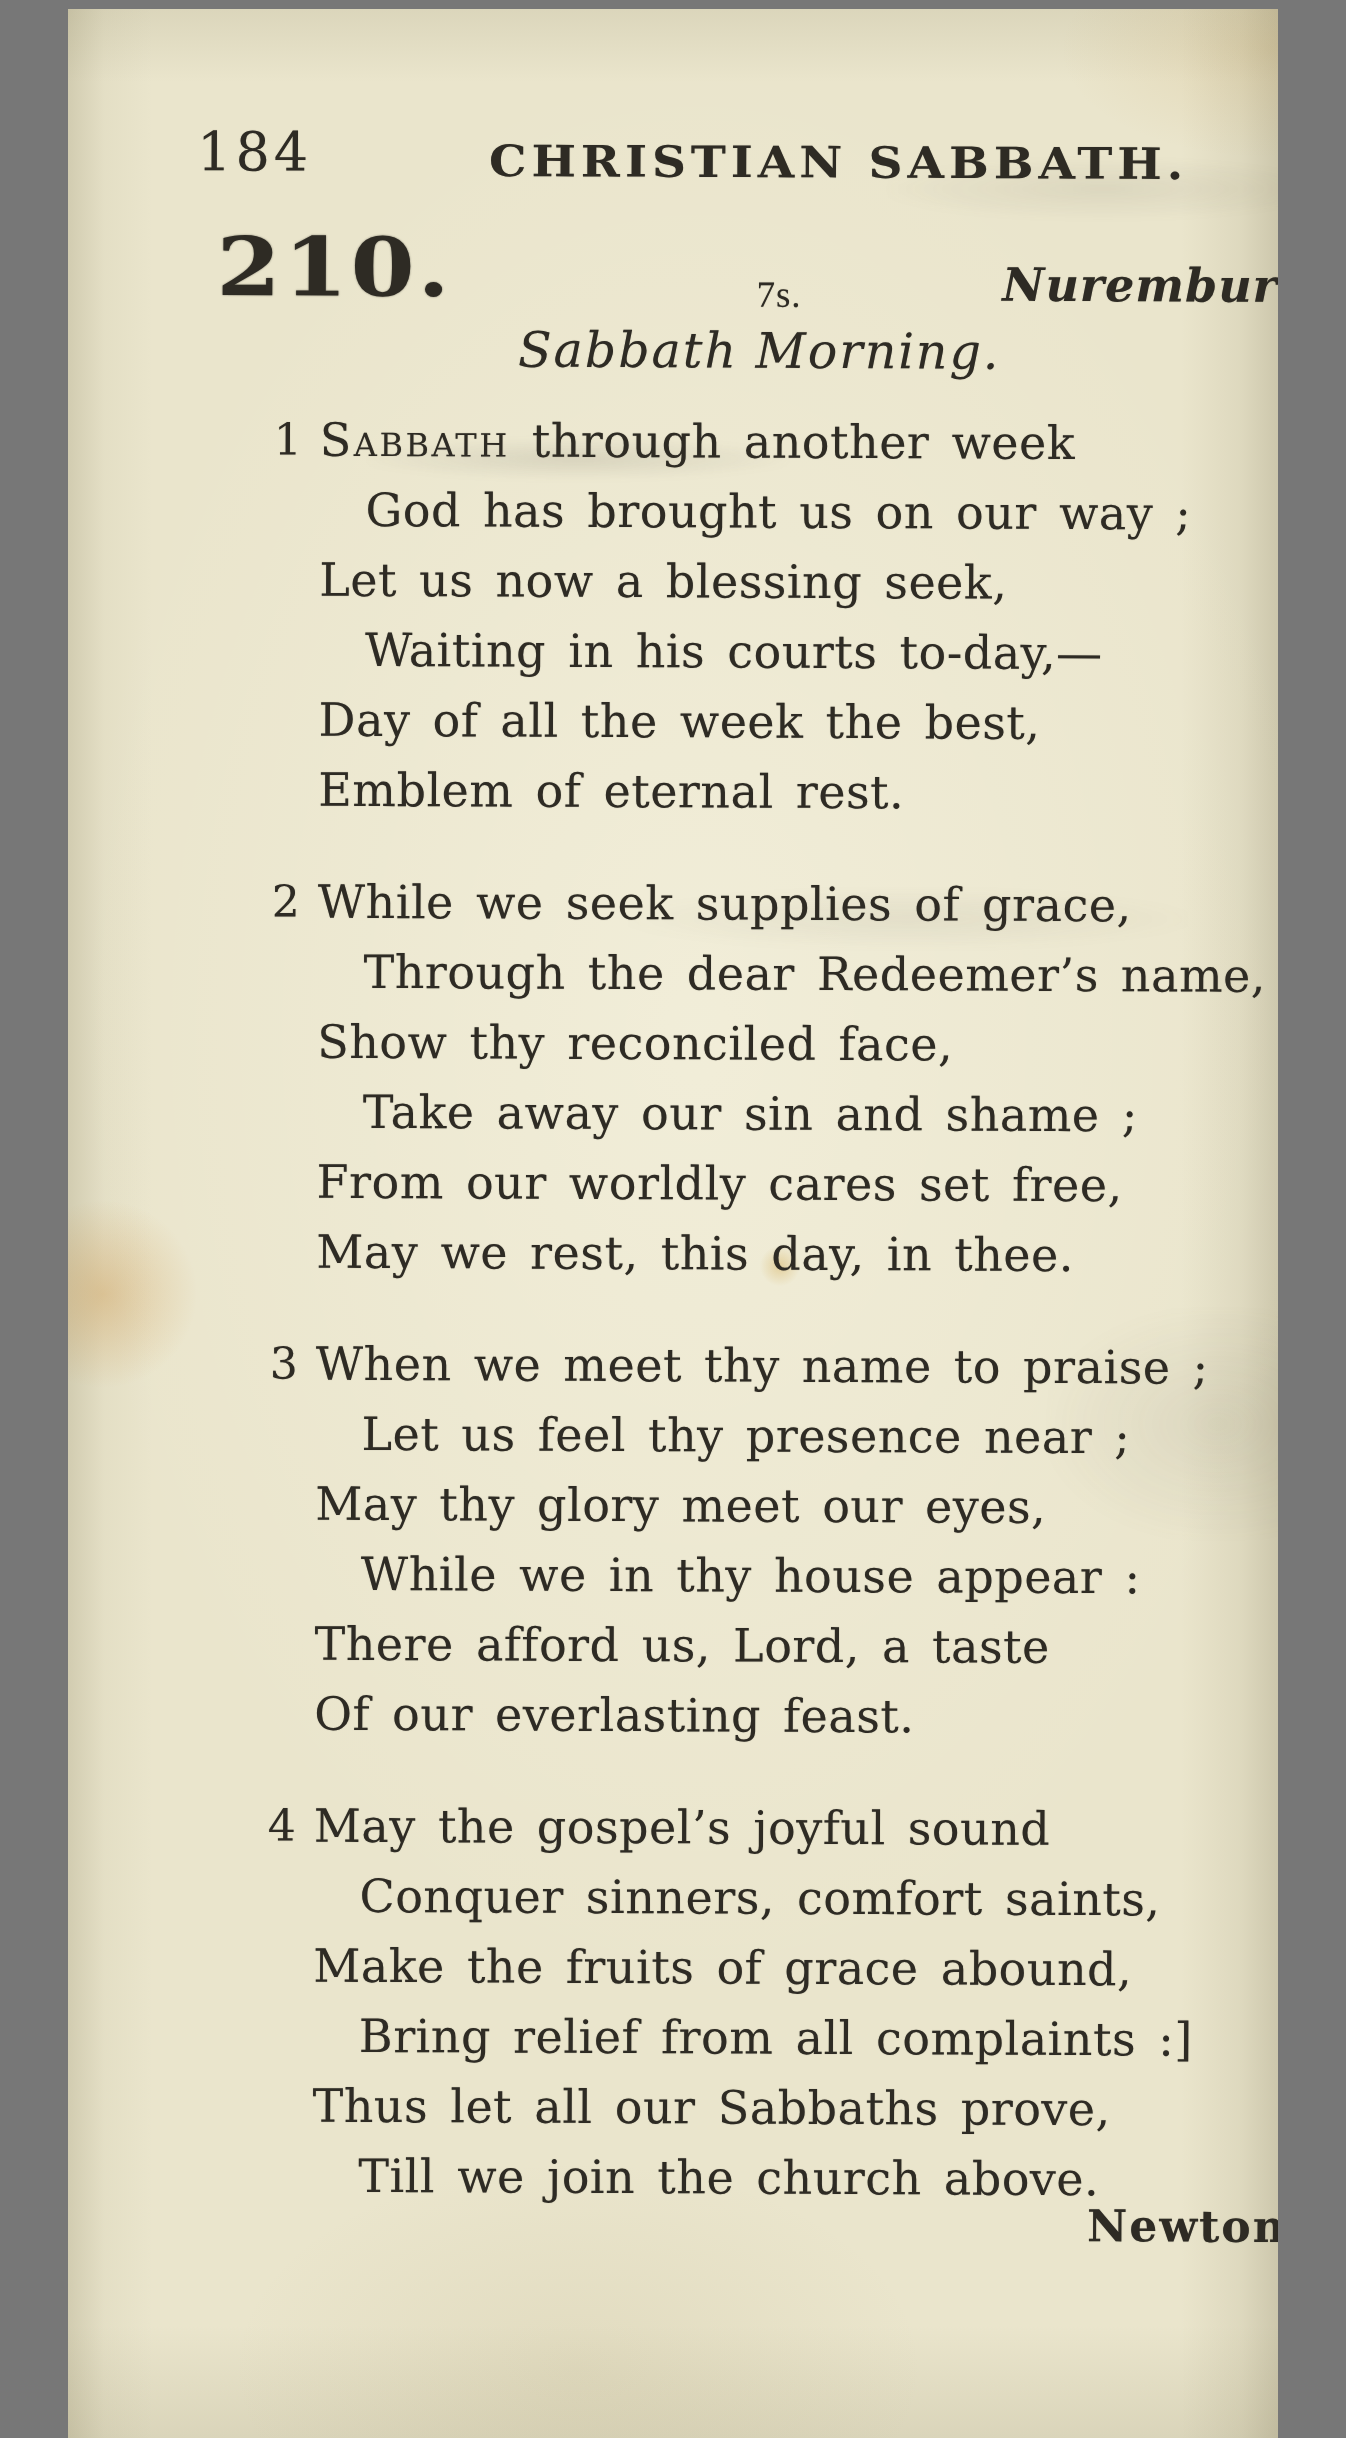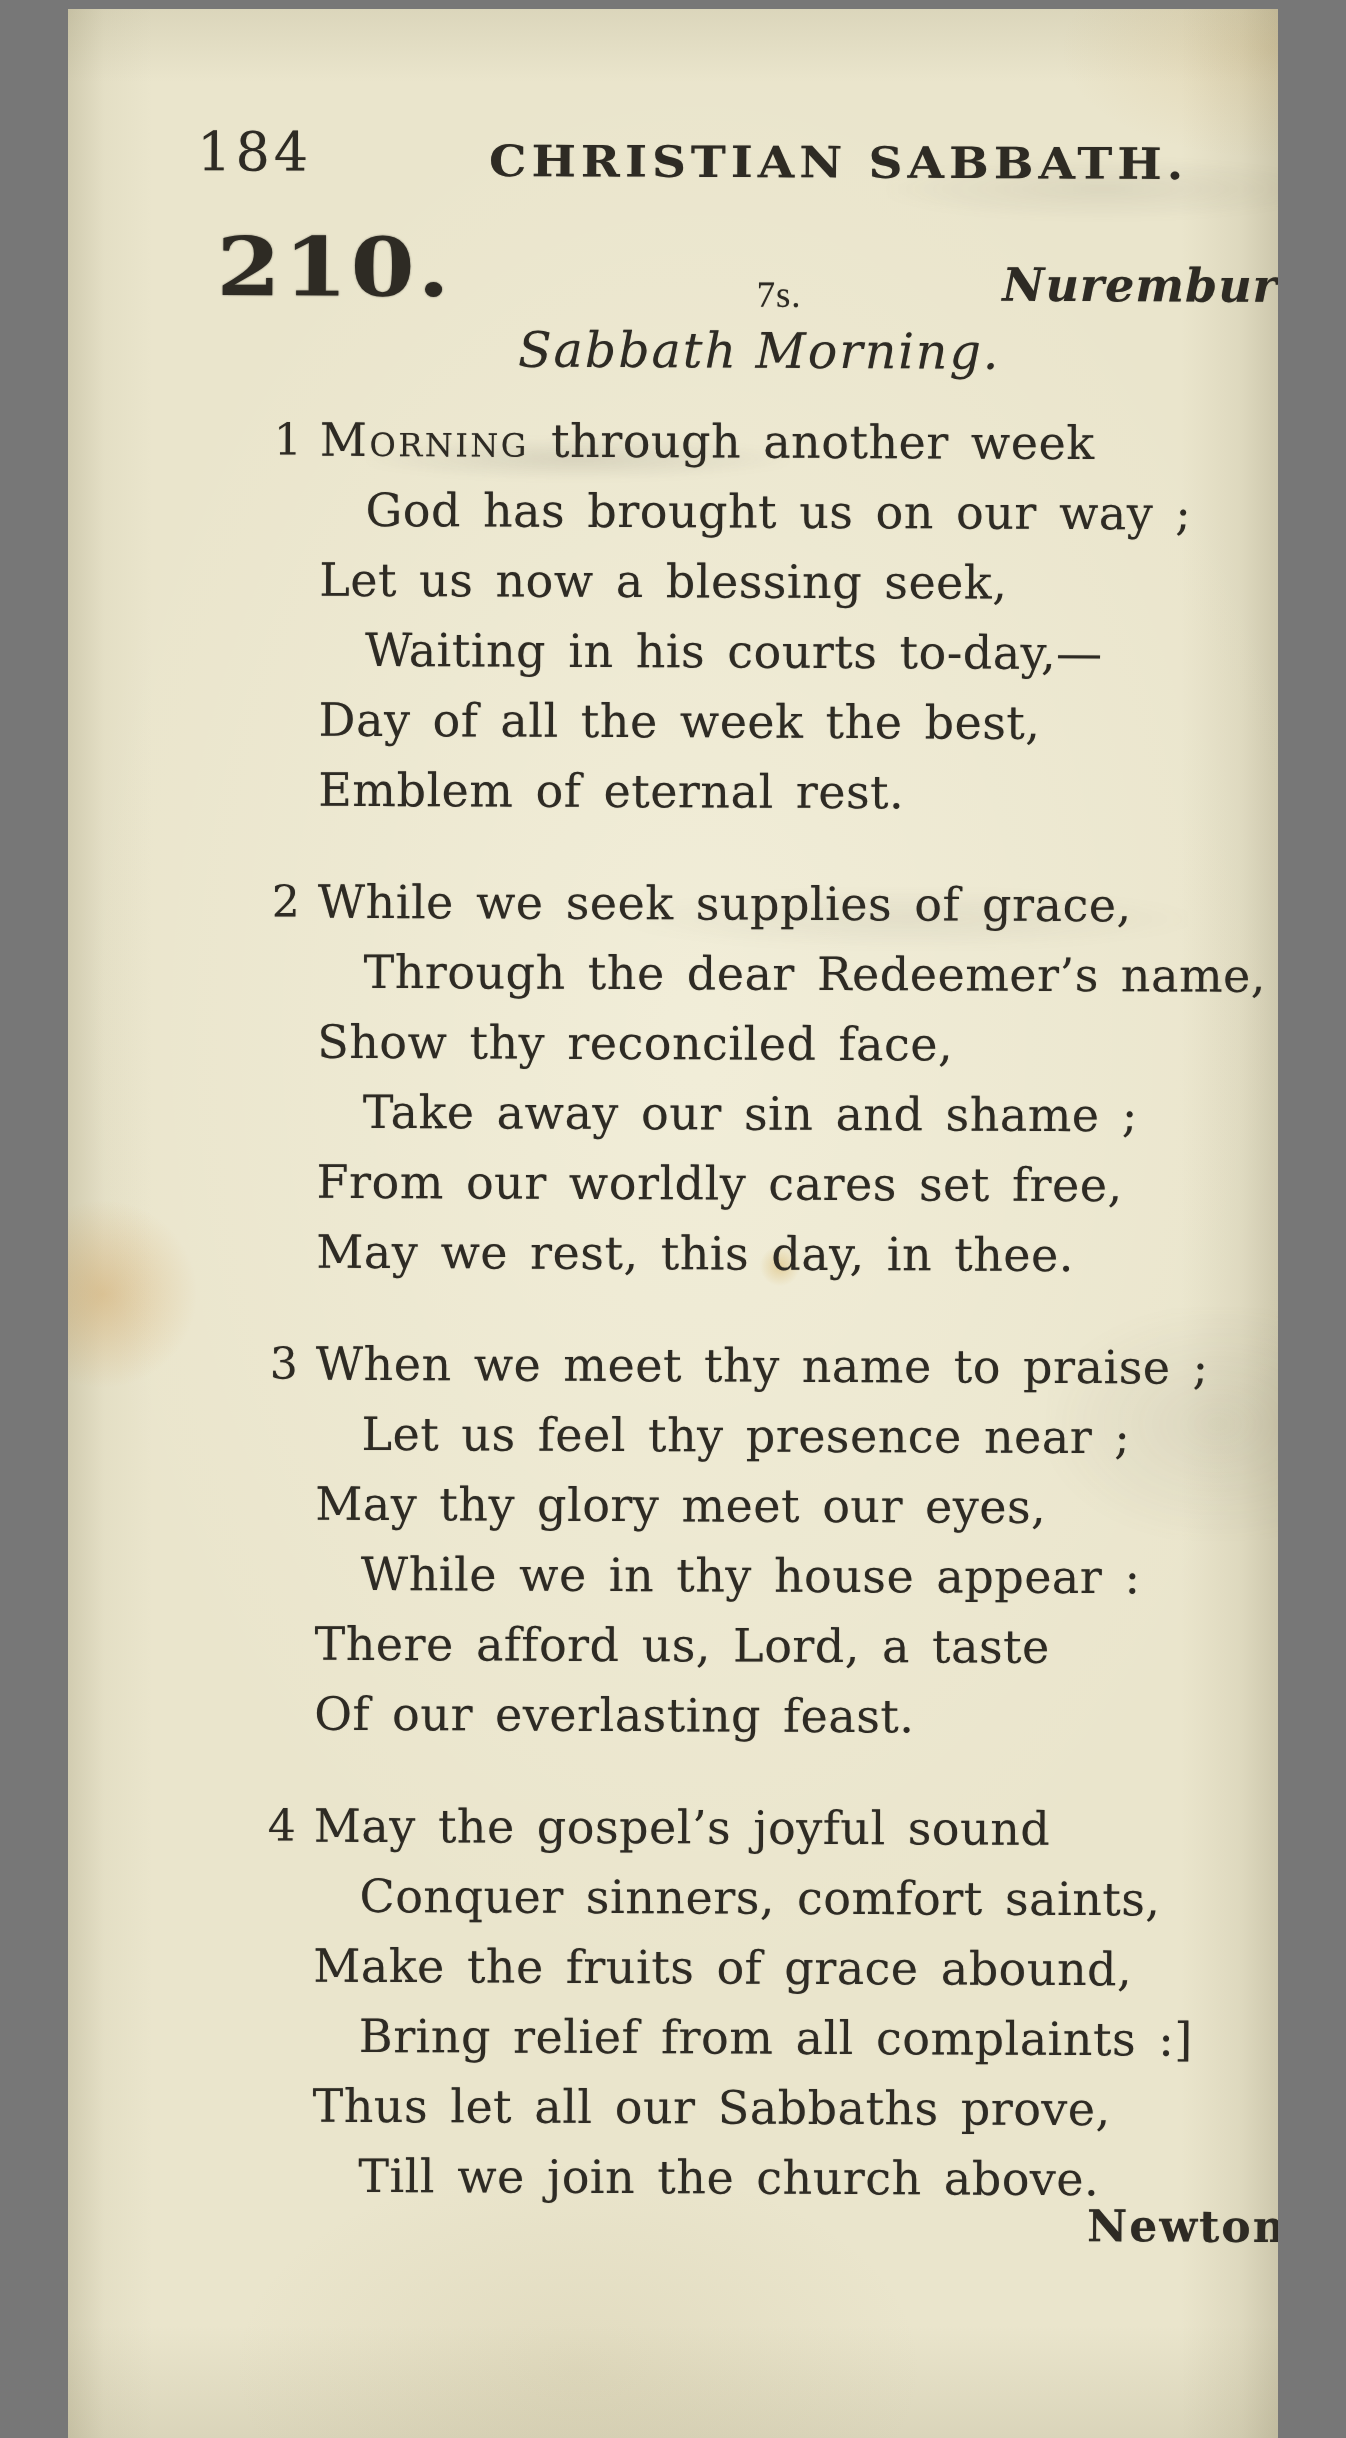--- a/index.html
+++ b/index.html
@@ -118,21 +118,21 @@
 
     <div class="meter">7s.</div>
 
     <div class="tune">Nuremburgh.</div>
 
     <div class="title">Sabbath Morning.</div>
 
     <div class="stanzas" id="stanzas">
         <div class="stanza">
           <span class="vnum">1</span>
-          <div class="vline"><span class="lead">Morning</span> through another week</div>
+          <div class="vline"><span class="lead">Sabbath</span> through another week</div>
           <div class="vline ind">God has brought us on our way ;</div>
           <div class="vline">Let us now a blessing seek,</div>
           <div class="vline ind">Waiting in his courts to-day,—</div>
           <div class="vline">Day of all the week the best,</div>
           <div class="vline">Emblem of eternal rest.</div>
         </div>
         <div class="stanza">
           <span class="vnum">2</span>
           <div class="vline">While we seek supplies of grace,</div>
           <div class="vline ind">Through the dear Redeemer’s name,</div>

